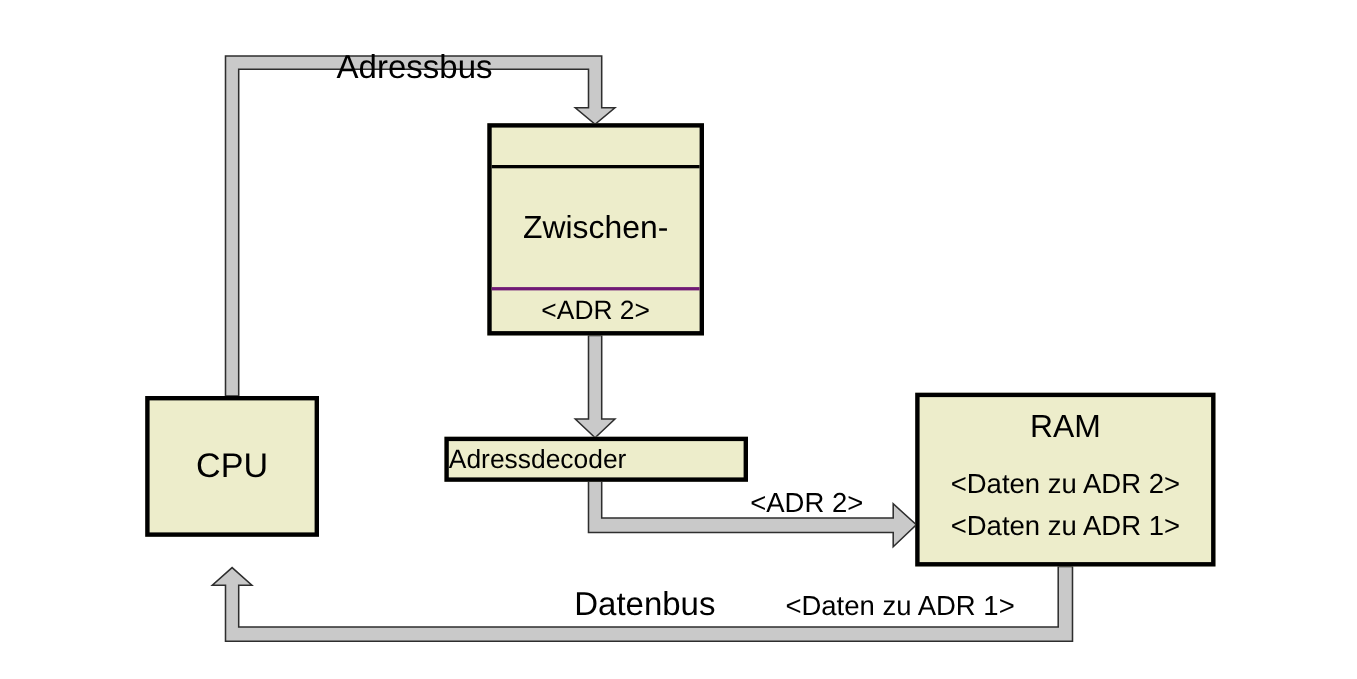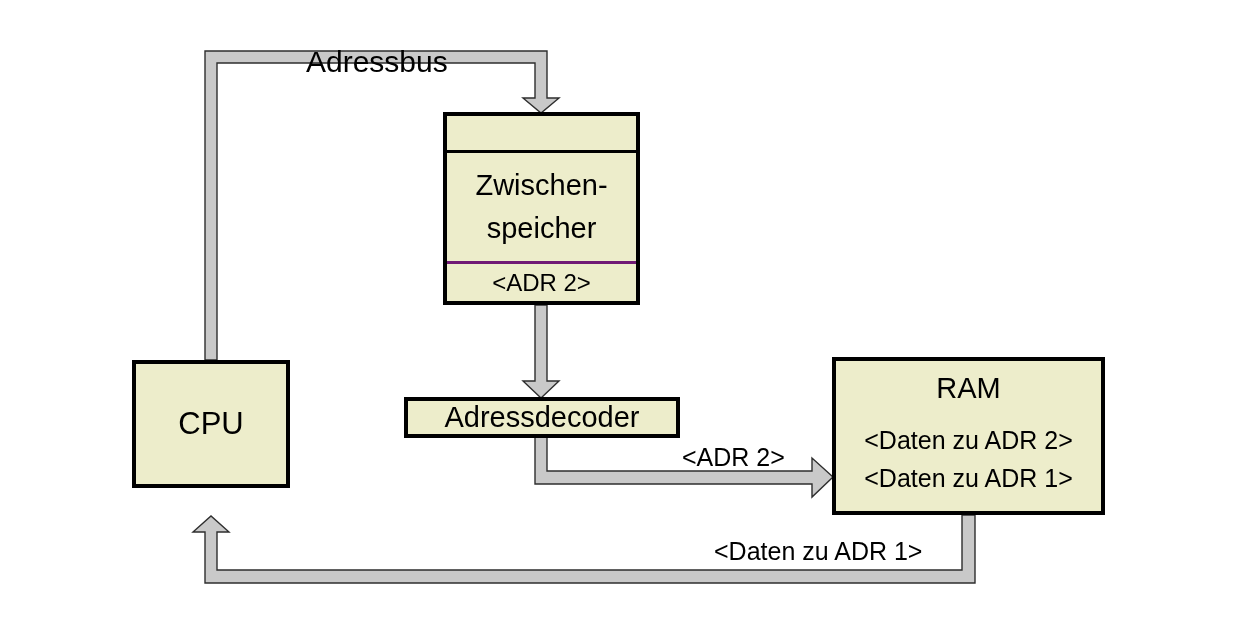--- a/index.html
+++ b/index.html
@@ -49,22 +49,22 @@
     align-items: center; justify-content: center;
     font-size: 29px; line-height: 43px;
   }
   .zs-bottom {
     height: 37px;
     display: flex; align-items: center; justify-content: center;
     font-size: 24px;
   }
   .decoder-box {
     left: 404px; top: 397px; width: 276px; height: 41px;
-    display: flex; align-items: center; justify-content: center;
-    font-size: 29px;
+    display: flex; align-items: center; justify-content: flex-start;
+    font-size: 24px;
   }
   .ram-box {
     left: 832px; top: 357px; width: 273px; height: 158px;
     display: flex; flex-direction: column;
     align-items: center;
     padding-top: 10px;
   }
   .ram-title { font-size: 29px; line-height: 34px; }
   .ram-row   { font-size: 25px; line-height: 38px; }
   .ram-rows  { margin-top: 16px; text-align: right; }
@@ -94,36 +94,36 @@
   </svg>
 
   <div class="box cpu-box">
     <span>CPU</span>
   </div>
 
   <div class="box zs-box">
     <div class="zs-top"></div>
     <div class="zs-mid">
       <span>Zwischen-</span>
-      <span>speicher</span>
     </div>
     <div class="zs-bottom">
       <span>&lt;ADR 2&gt;</span>
     </div>
   </div>
 
   <div class="box decoder-box">
     <span>Adressdecoder</span>
   </div>
 
   <div class="box ram-box">
     <div class="ram-title">RAM</div>
     <div class="ram-rows">
       <div class="ram-row">&lt;Daten zu ADR 2&gt;</div>
       <div class="ram-row">&lt;Daten zu ADR 1&gt;</div>
     </div>
   </div>
 
   <div class="float-label lbl-adressbus">Adressbus</div>
+  <div class="float-label lbl-datenbus">Datenbus</div>
   <div class="float-label lbl-adr2">&lt;ADR 2&gt;</div>
   <div class="float-label lbl-daten1">&lt;Daten zu ADR 1&gt;</div>
 
 </div>
 
 </body></html>

